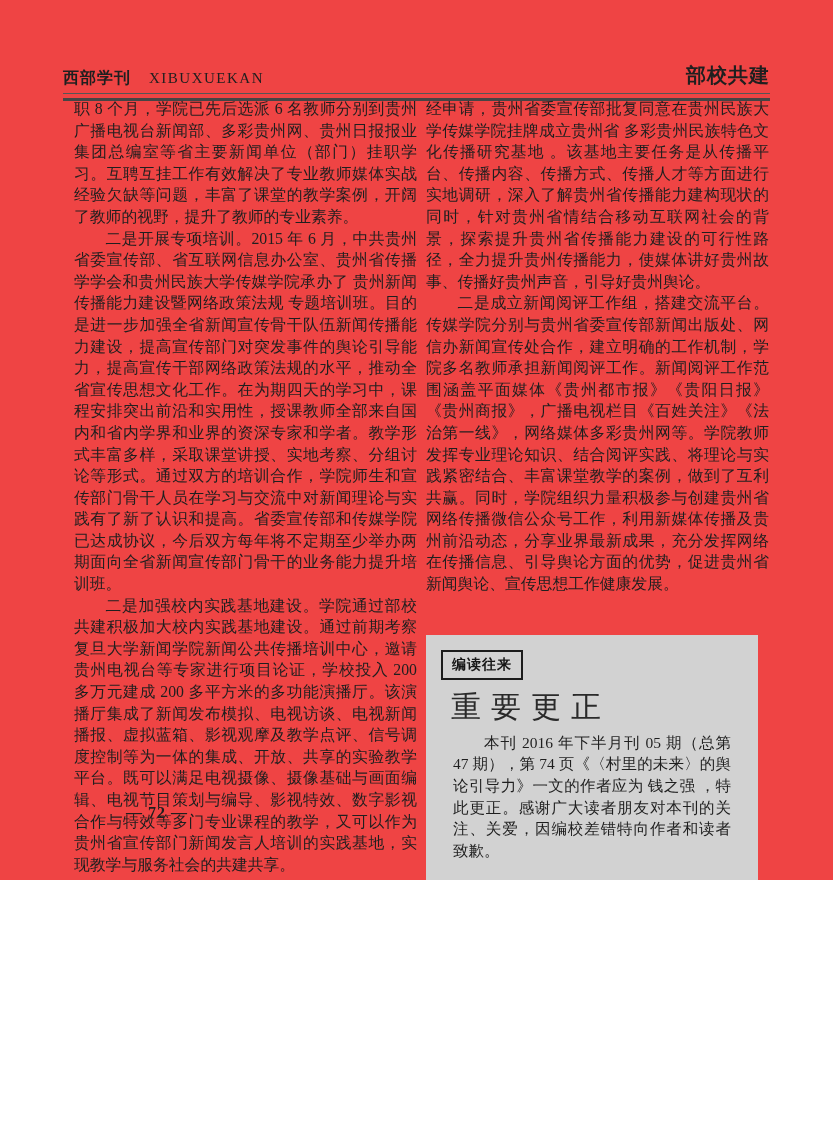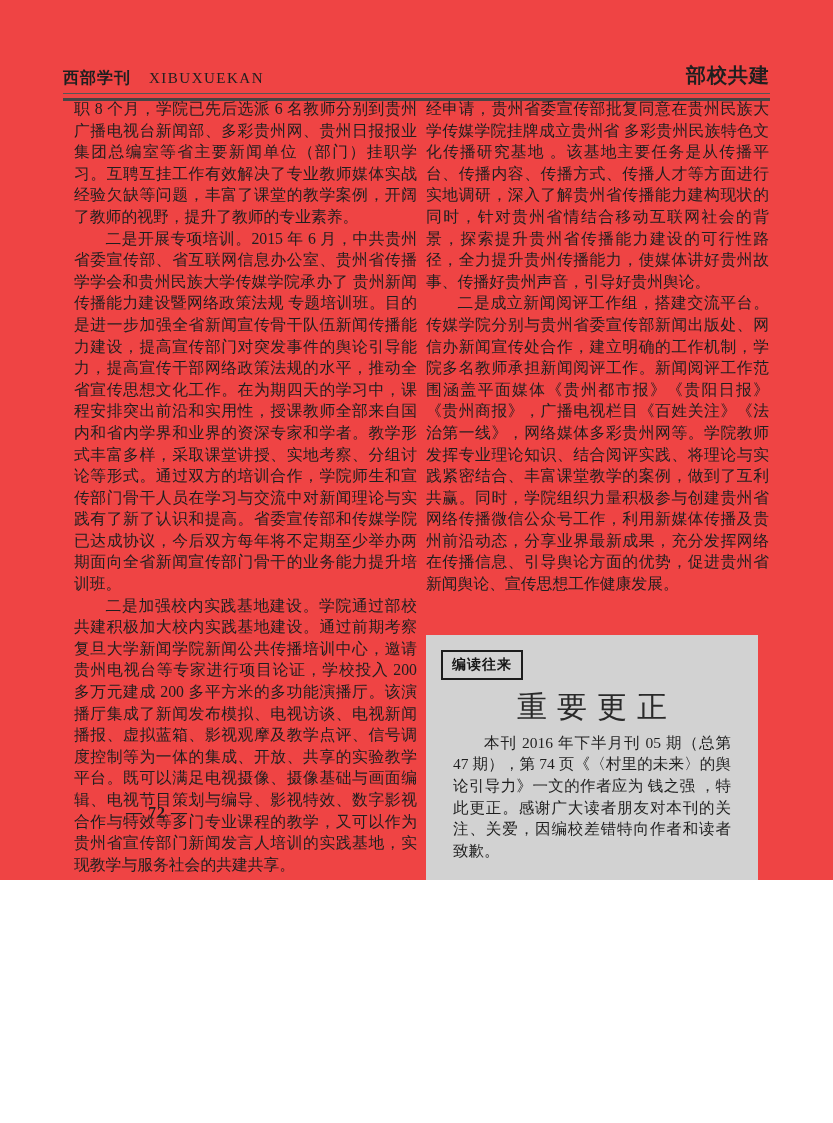--- a/index.html
+++ b/index.html
@@ -53,21 +53,21 @@
   .notice-badge{
     display:inline-block;
     border:2px solid #1c1c1c;
     padding:2px 9px 3px 9px;
     font-family:"Liberation Sans","DejaVu Sans",sans-serif;
     font-weight:bold;font-size:14px;letter-spacing:1px;
     color:#161616;
   }
   .notice-title{
     margin:16px 0 14px 0;
-    text-align:center;text-indent:10px;
+    text-indent:10px;
     font-weight:400;font-size:30px;letter-spacing:10px;color:#2a2a2a;
   }
   .notice-body{
     margin:12px;font-size:15.5px;line-height:21.6px;
     text-indent:2em;text-align:justify;
   }
   .notice-sign1{margin-top:22px;padding-right:6px;text-align:left;font-style:italic;font-size:15px;}
   .notice-sign2{margin-top:7px;padding-right:58px;text-align:right;font-style:italic;font-size:15px;}
   
   .page-footer{

